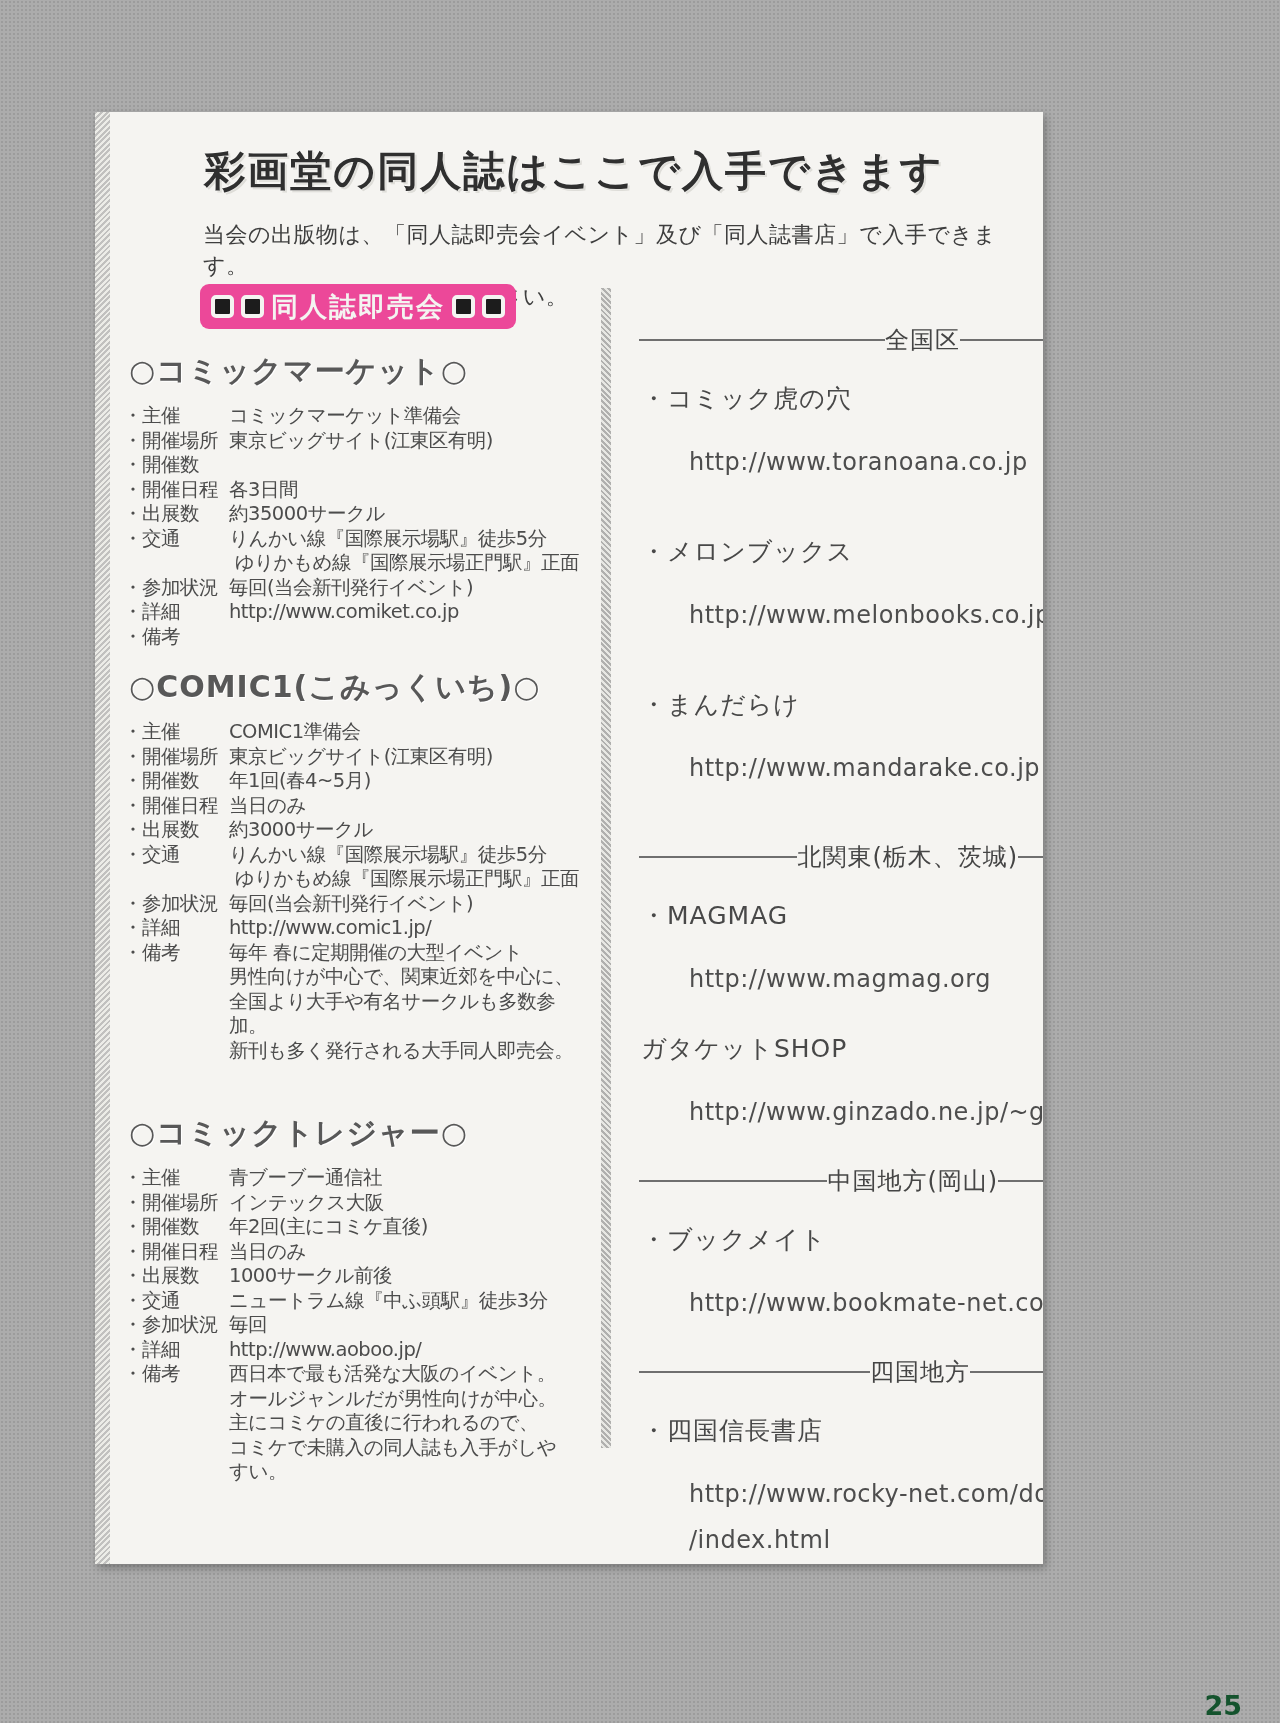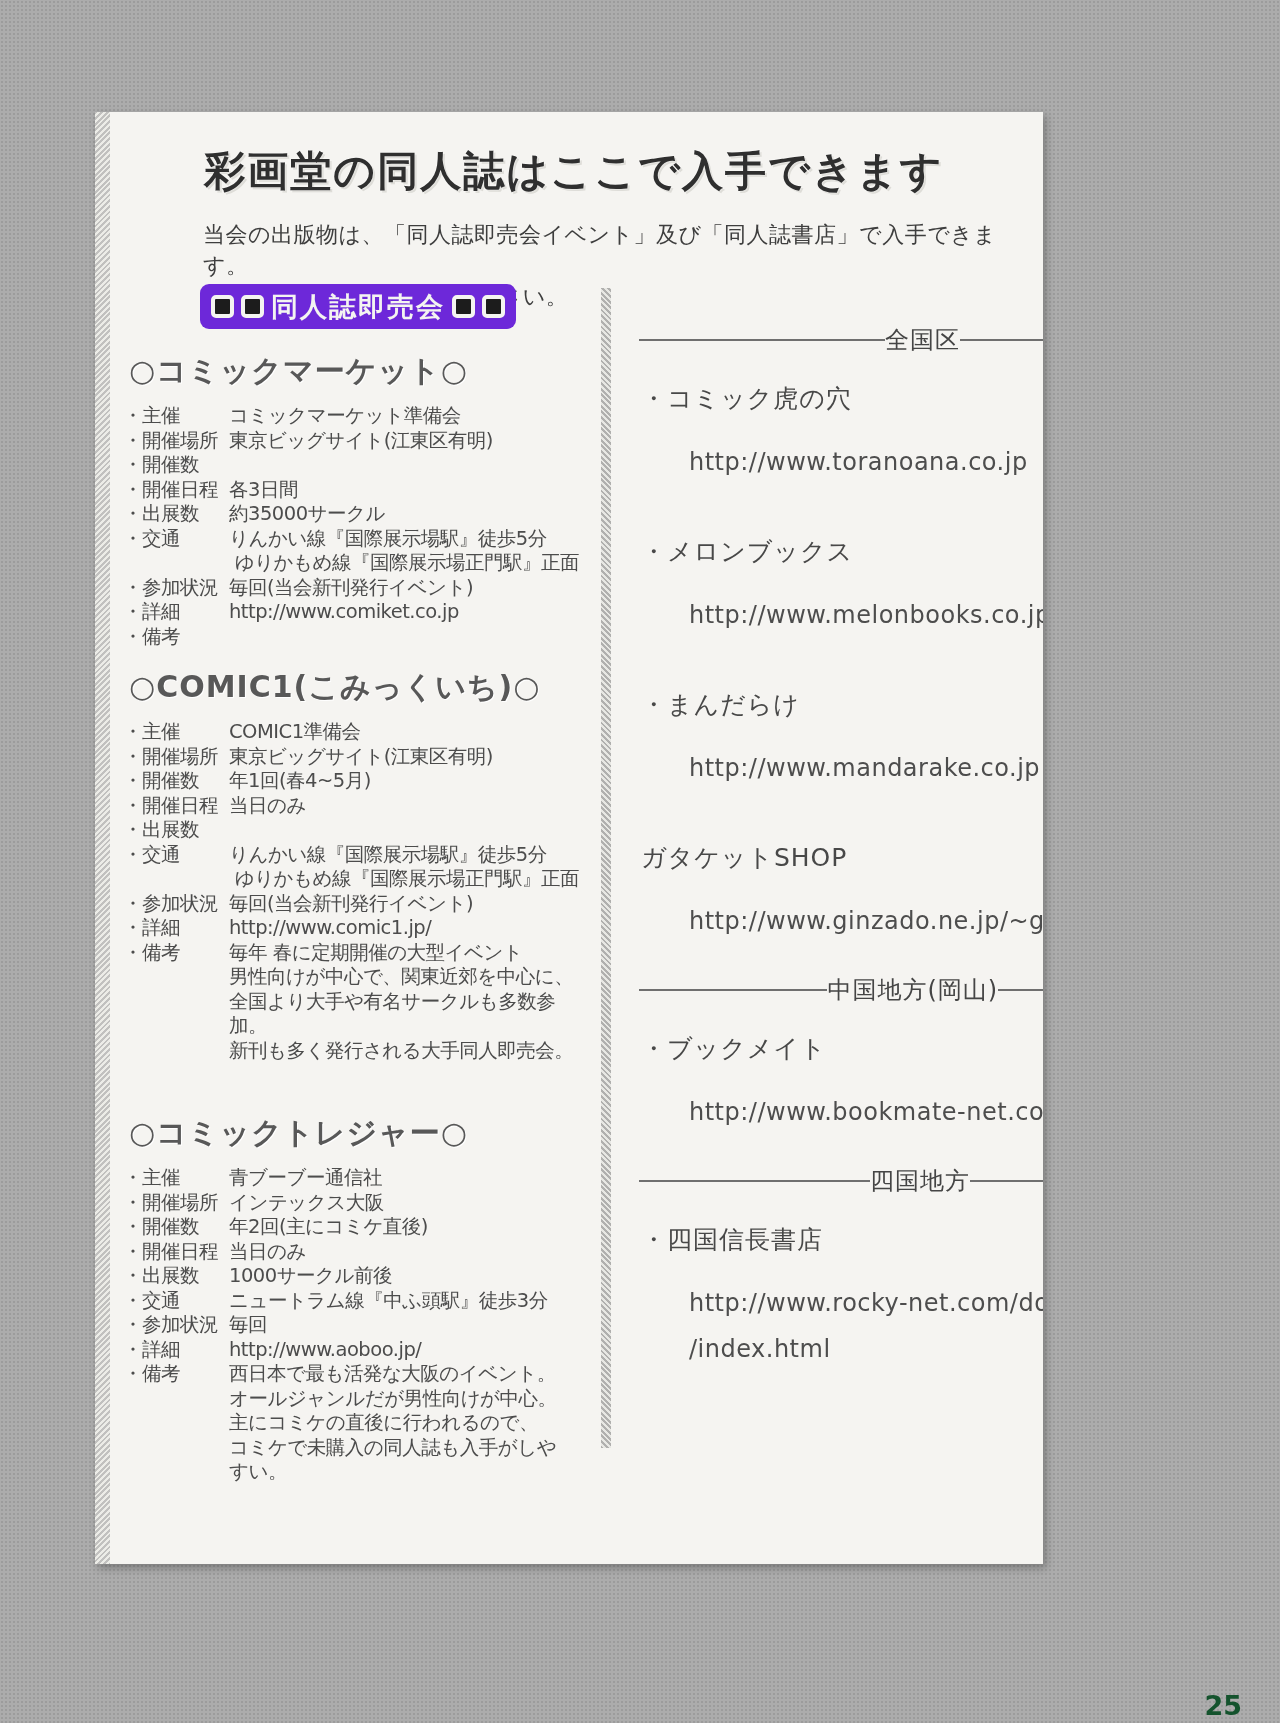--- a/index.html
+++ b/index.html
@@ -37,21 +37,21 @@
     display: flex;
   }
   .col-left { width: 480px; flex: none; padding: 0 4px 0 6px; }
   .col-divider {
     flex: none; width: 10px; margin: 4px 8px 104px 4px;
     background: repeating-linear-gradient(45deg,
       rgba(120,120,120,.55) 0 2px, rgba(230,230,226,.9) 2px 4px);
   }
   .col-right { flex: 1; padding-left: 20px; }
   .col-header {
-    background: #6d28d9; color: #f4f4f1; border-radius: 9px;
+    background: #ec4899; color: #f4f4f1; border-radius: 9px;
     display: flex; align-items: center; justify-content: center; gap: 7px;
     font-size: 27px; font-weight: bold; height: 45px; letter-spacing: 2px;
   }
   .col-left .col-header { width: 316px; margin: 0 auto; }
   .col-right .col-header { width: 408px; margin-left: 2px; }
   .sq {
     width: 23px; height: 23px; border: 4px solid #f4f4f1; border-radius: 5px;
     display: inline-block; background: #1c1c1c;
   }
   .event h2 {
@@ -160,20 +160,21 @@
         <div class="row">
           <span class="lbl">・開催数</span>
           <span class="val">年1回(春4~5月)</span>
         </div>
         <div class="row">
           <span class="lbl">・開催日程</span>
           <span class="val">当日のみ</span>
         </div>
         <div class="row">
           <span class="lbl">・出展数</span>
+          <span class="val">約3000サークル</span>
         </div>
         <div class="row">
           <span class="lbl">・交通</span>
           <span class="val">りんかい線『国際展示場駅』徒歩5分
  ゆりかもめ線『国際展示場正門駅』正面</span>
         </div>
         <div class="row">
           <span class="lbl">・参加状況</span>
           <span class="val">毎回(当会新刊発行イベント)</span>
         </div>
@@ -252,20 +253,31 @@
         <div class="shop">
           <div class="shop-name">・メロンブックス</div>
           <div class="shop-url">http://www.melonbooks.co.jp</div>
         </div>
         <div class="shop">
           <div class="shop-name">・まんだらけ</div>
           <div class="shop-url">http://www.mandarake.co.jp</div>
         </div>
       </div>
 
+      <div class="group">
+        <div class="region-divider">
+          <span class="line l"></span>
+          <span>北関東(栃木、茨城)</span>
+          <span class="line r"></span>
+        </div>
+        <div class="shop">
+          <div class="shop-name">・MAGMAG</div>
+          <div class="shop-url">http://www.magmag.org</div>
+        </div>
+      </div>
 
       <div class="group">
         <div class="shop">
           <div class="shop-name">ガタケットSHOP</div>
           <div class="shop-url">http://www.ginzado.ne.jp/~gataket</div>
         </div>
       </div>
 
       <div class="group">
         <div class="region-divider">

